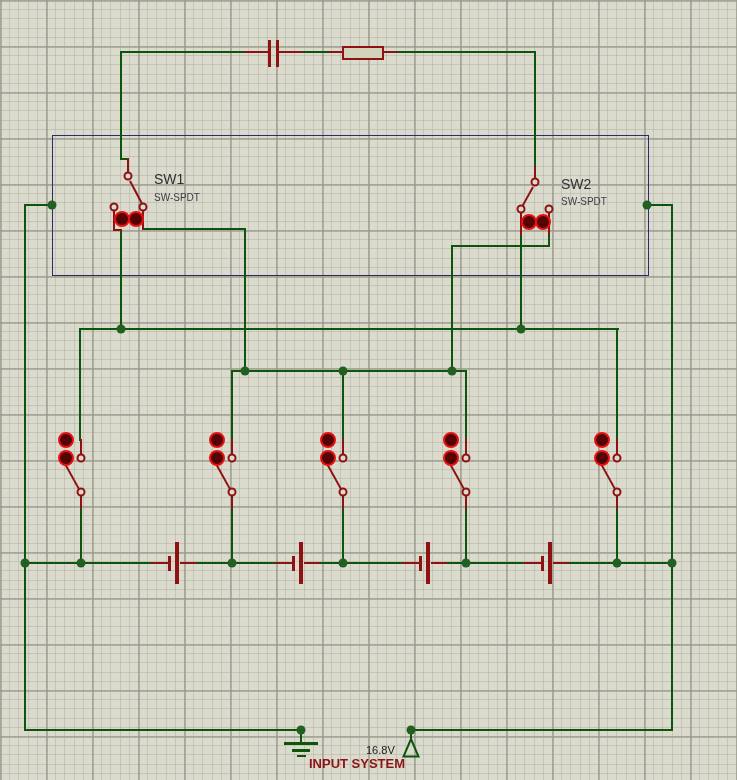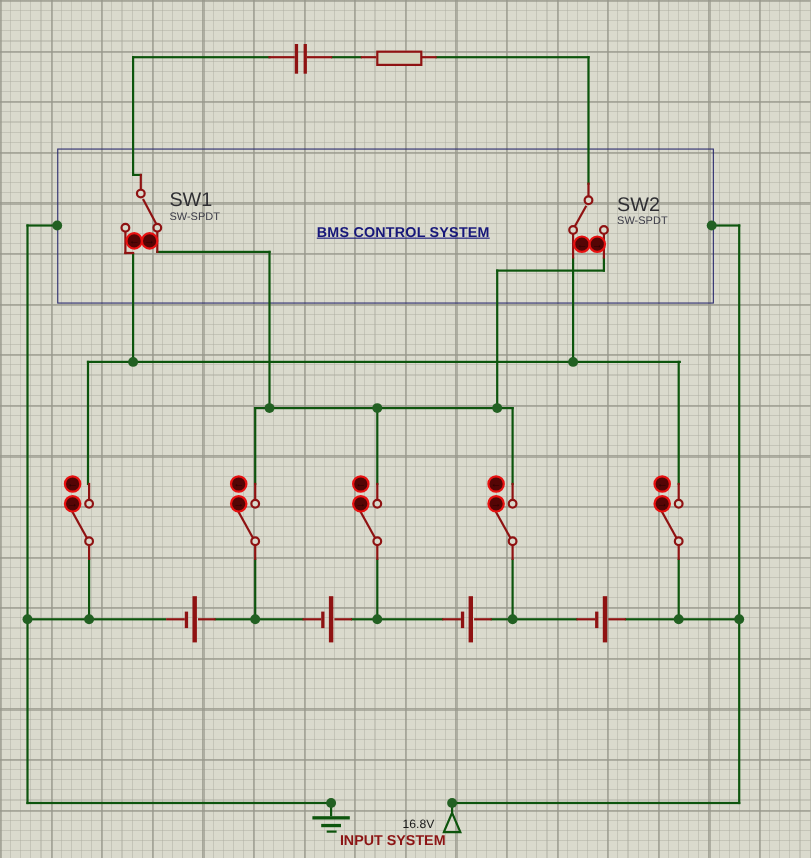--- a/index.html
+++ b/index.html
@@ -19,34 +19,33 @@
   .term{position:absolute;width:9px;height:9px;box-sizing:border-box;border:2px solid #8f1212;border-radius:50%;background:#dadacd;transform:translate(-50%,-50%);}
   .lever{position:absolute;height:2px;background:#8f1212;transform-origin:0 50%;}
   .btn{position:absolute;width:16px;height:16px;box-sizing:border-box;border:2px solid #e81111;border-radius:50%;
        background:#550505;color:#2a0000;font-weight:bold;font-size:10px;display:flex;align-items:center;justify-content:center;
        transform:translate(-50%,-50%);cursor:pointer;}
   .bar{position:absolute;background:#8f1212;}
   .gbar{position:absolute;background:#0d550d;}
   .resbody{position:absolute;left:342px;top:46px;width:42px;height:14px;box-sizing:border-box;border:2px solid #8f1212;background:#d3d3bc;}
   .bmsbox{position:absolute;left:52px;top:135px;width:595px;height:139px;border:1px solid #2b2b6e;}
   .bmstitle{position:absolute;left:288px;top:203px;font-size:13px;font-weight:bold;color:#16167a;text-decoration:underline;letter-spacing:.2px;white-space:nowrap;}
-  .ref{position:absolute;font-size:18px;color:#2f2f33;white-space:nowrap;}
+  .ref{position:absolute;font-size:14px;color:#2f2f33;white-space:nowrap;}
   .val{position:absolute;font-size:10px;color:#3c3c48;white-space:nowrap;}
   .voltlab{position:absolute;left:366px;top:744px;font-size:11px;color:#1a1a1a;white-space:nowrap;}
   .invlab{position:absolute;left:309px;top:756px;font-size:13px;font-weight:bold;color:#8c1414;white-space:nowrap;}
   .grp{display:contents;}
 </style>
 </head>
 <body>
 
 <div class="canvas">
 
   
   <div class="bmsbox"></div>
-  <div class="bmstitle">BMS CONTROL SYSTEM</div>
 
   
   <div class="grp">
     
     <div class="w" style="left:120px;top:51px;width:126px;height:2px"></div>
     <div class="w" style="left:301px;top:51px;width:28px;height:2px"></div>
     <div class="w" style="left:396px;top:51px;width:140px;height:2px"></div>
     <div class="w" style="left:120px;top:51px;width:2px;height:109px"></div>
     <div class="w" style="left:120px;top:158px;width:9px;height:2px"></div>
     <div class="w" style="left:534px;top:51px;width:2px;height:117px"></div>

